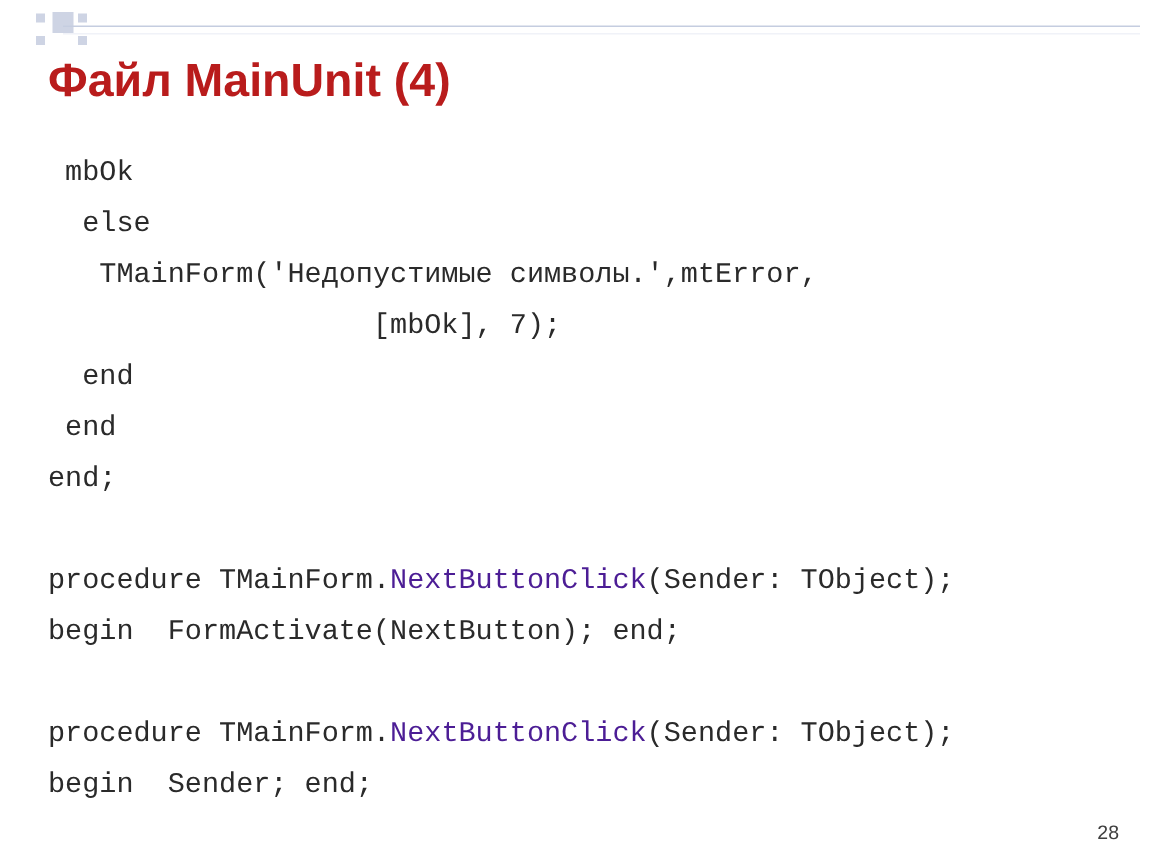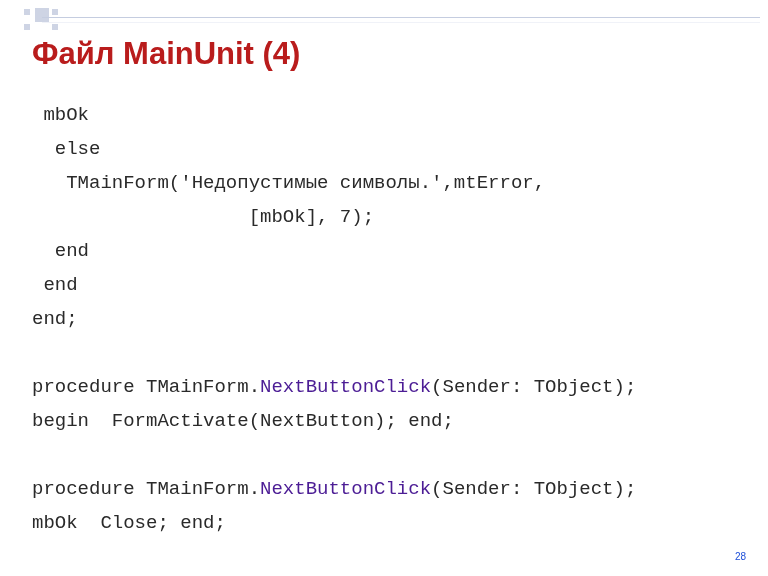--- a/index.html
+++ b/index.html
@@ -72,22 +72,22 @@
     font-size: 19px;
     line-height: 34px;
     color: #2a2a2a;
     white-space: pre;
   }
   .red  { color: #4c1d95; }
   .pagenum {
     position: absolute;
     right: 22px;
     bottom: 14px;
-    font-size: 10px;
-    color: #1d4ed8;
+    font-size: 13px;
+    color: #404040;
     font-family: Arial, sans-serif;
   }
 </style>
 </head>
 <body>
 
 <div class="slide">
 
   <div class="ornament">
     <div class="sq big"></div>
@@ -106,18 +106,18 @@
 <span>   TMainForm('Недопустимые символы.',mtError,</span>
 <span>                   [mbOk], 7);</span>
 <span>  end</span>
 <span> end</span>
 <span>end;</span>
 <span></span>
 <span><span>procedure TMainForm.</span><span class="red">NextButtonClick</span><span>(Sender: TObject);</span></span>
 <span>begin  FormActivate(NextButton); end;</span>
 <span></span>
 <span><span>procedure TMainForm.</span><span class="red">NextButtonClick</span><span>(Sender: TObject);</span></span>
-<span>mbOk  Close; end;</span>
+<span>begin  Sender; end;</span>
 <span></span>
 </div>
 
   <div class="pagenum">28</div>
 </div>
 
 </body></html>

